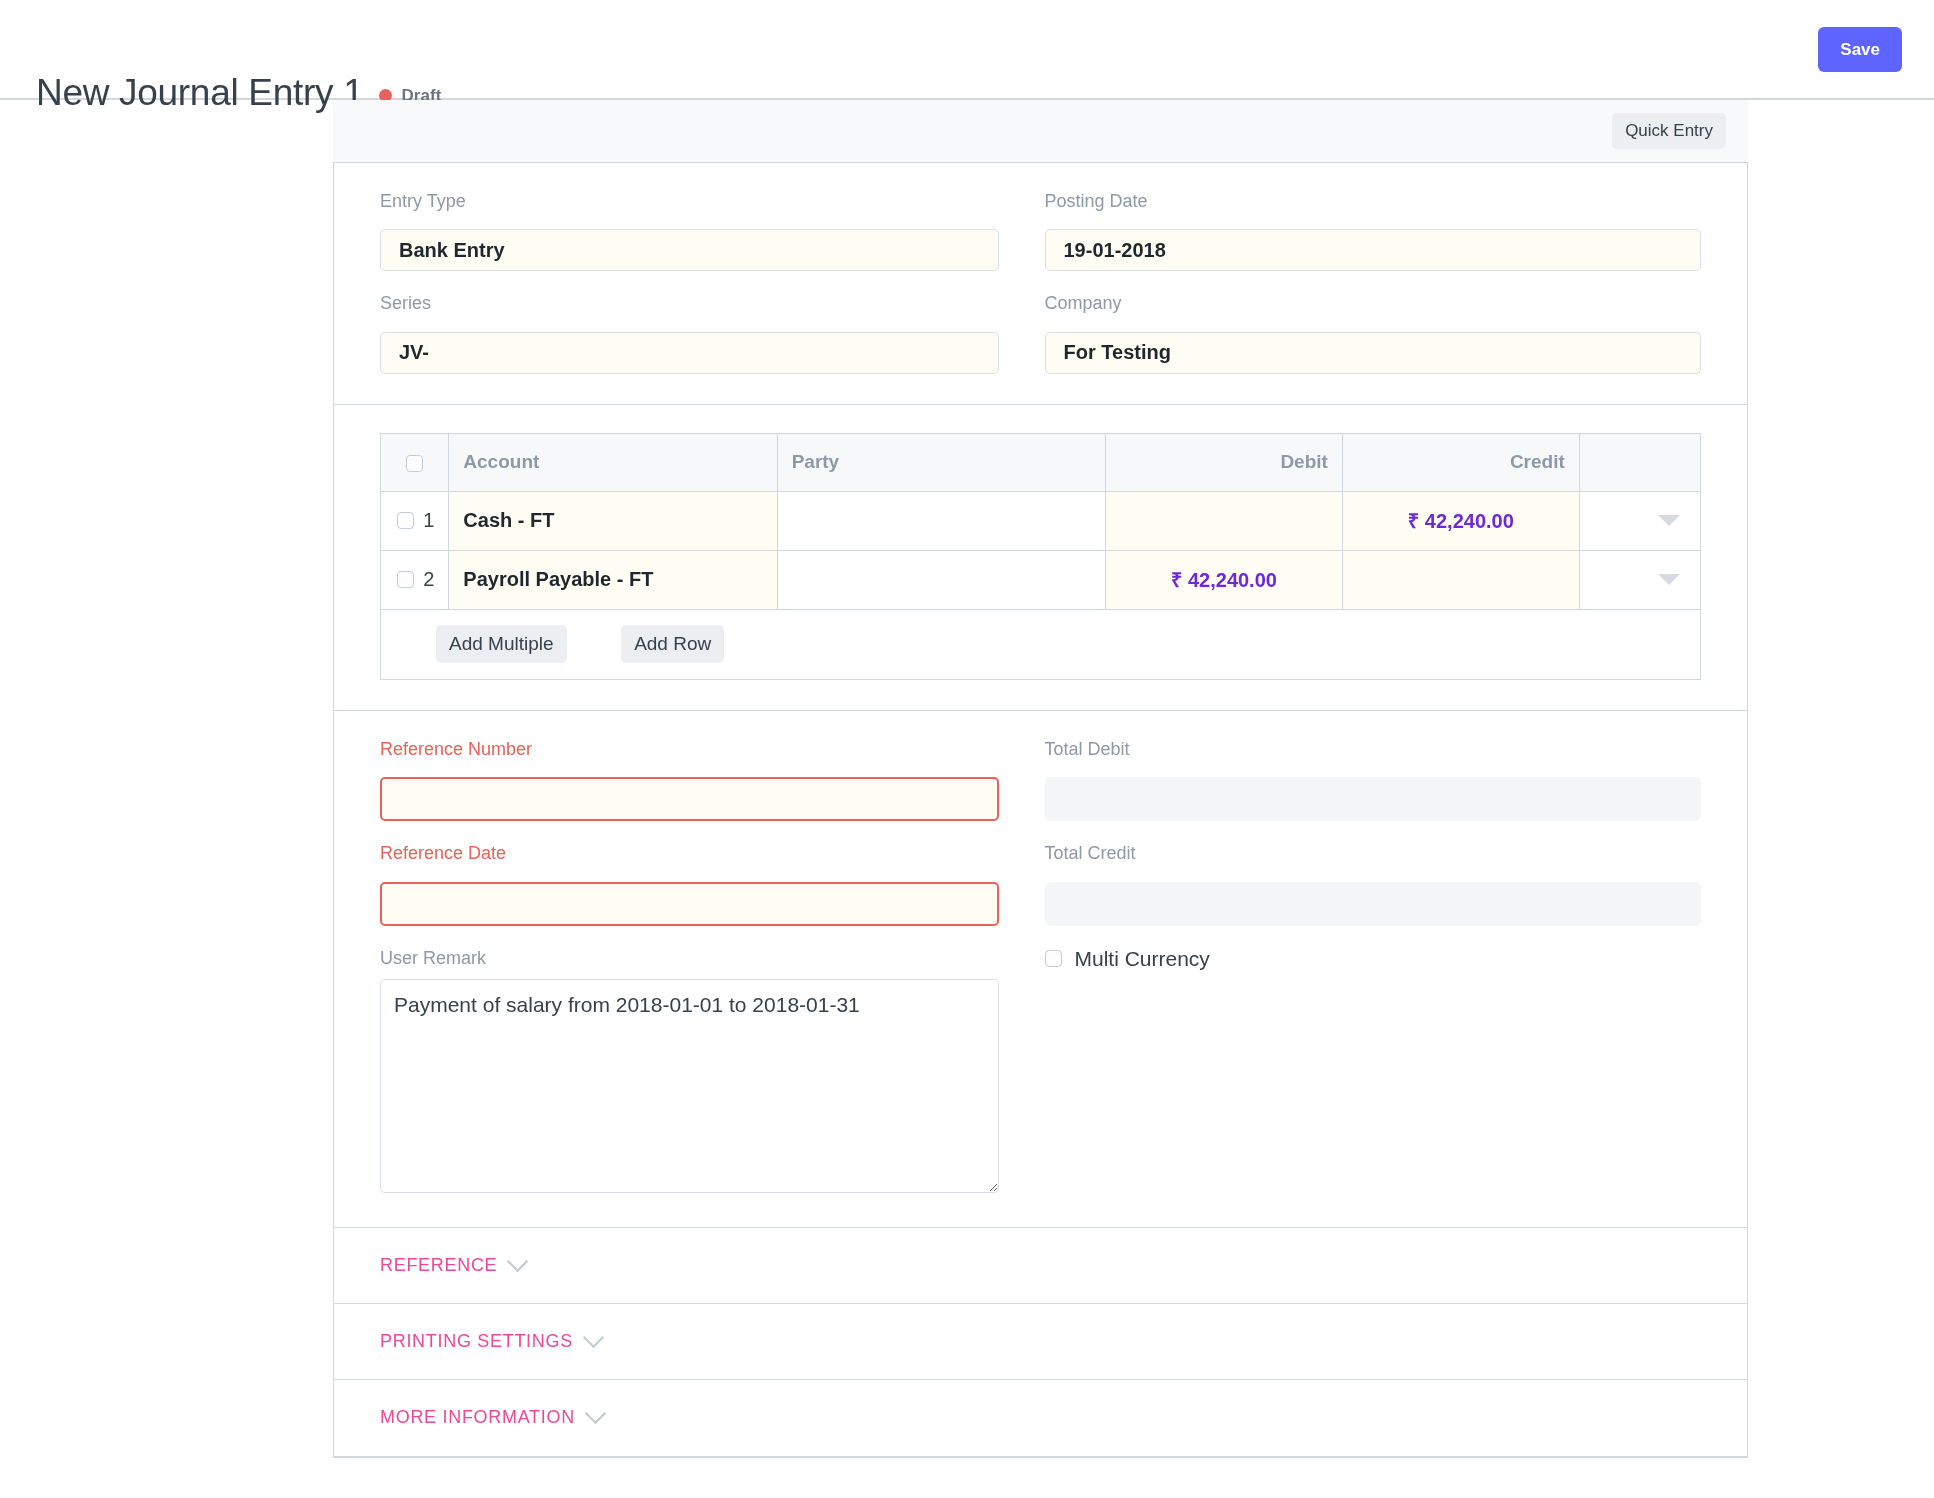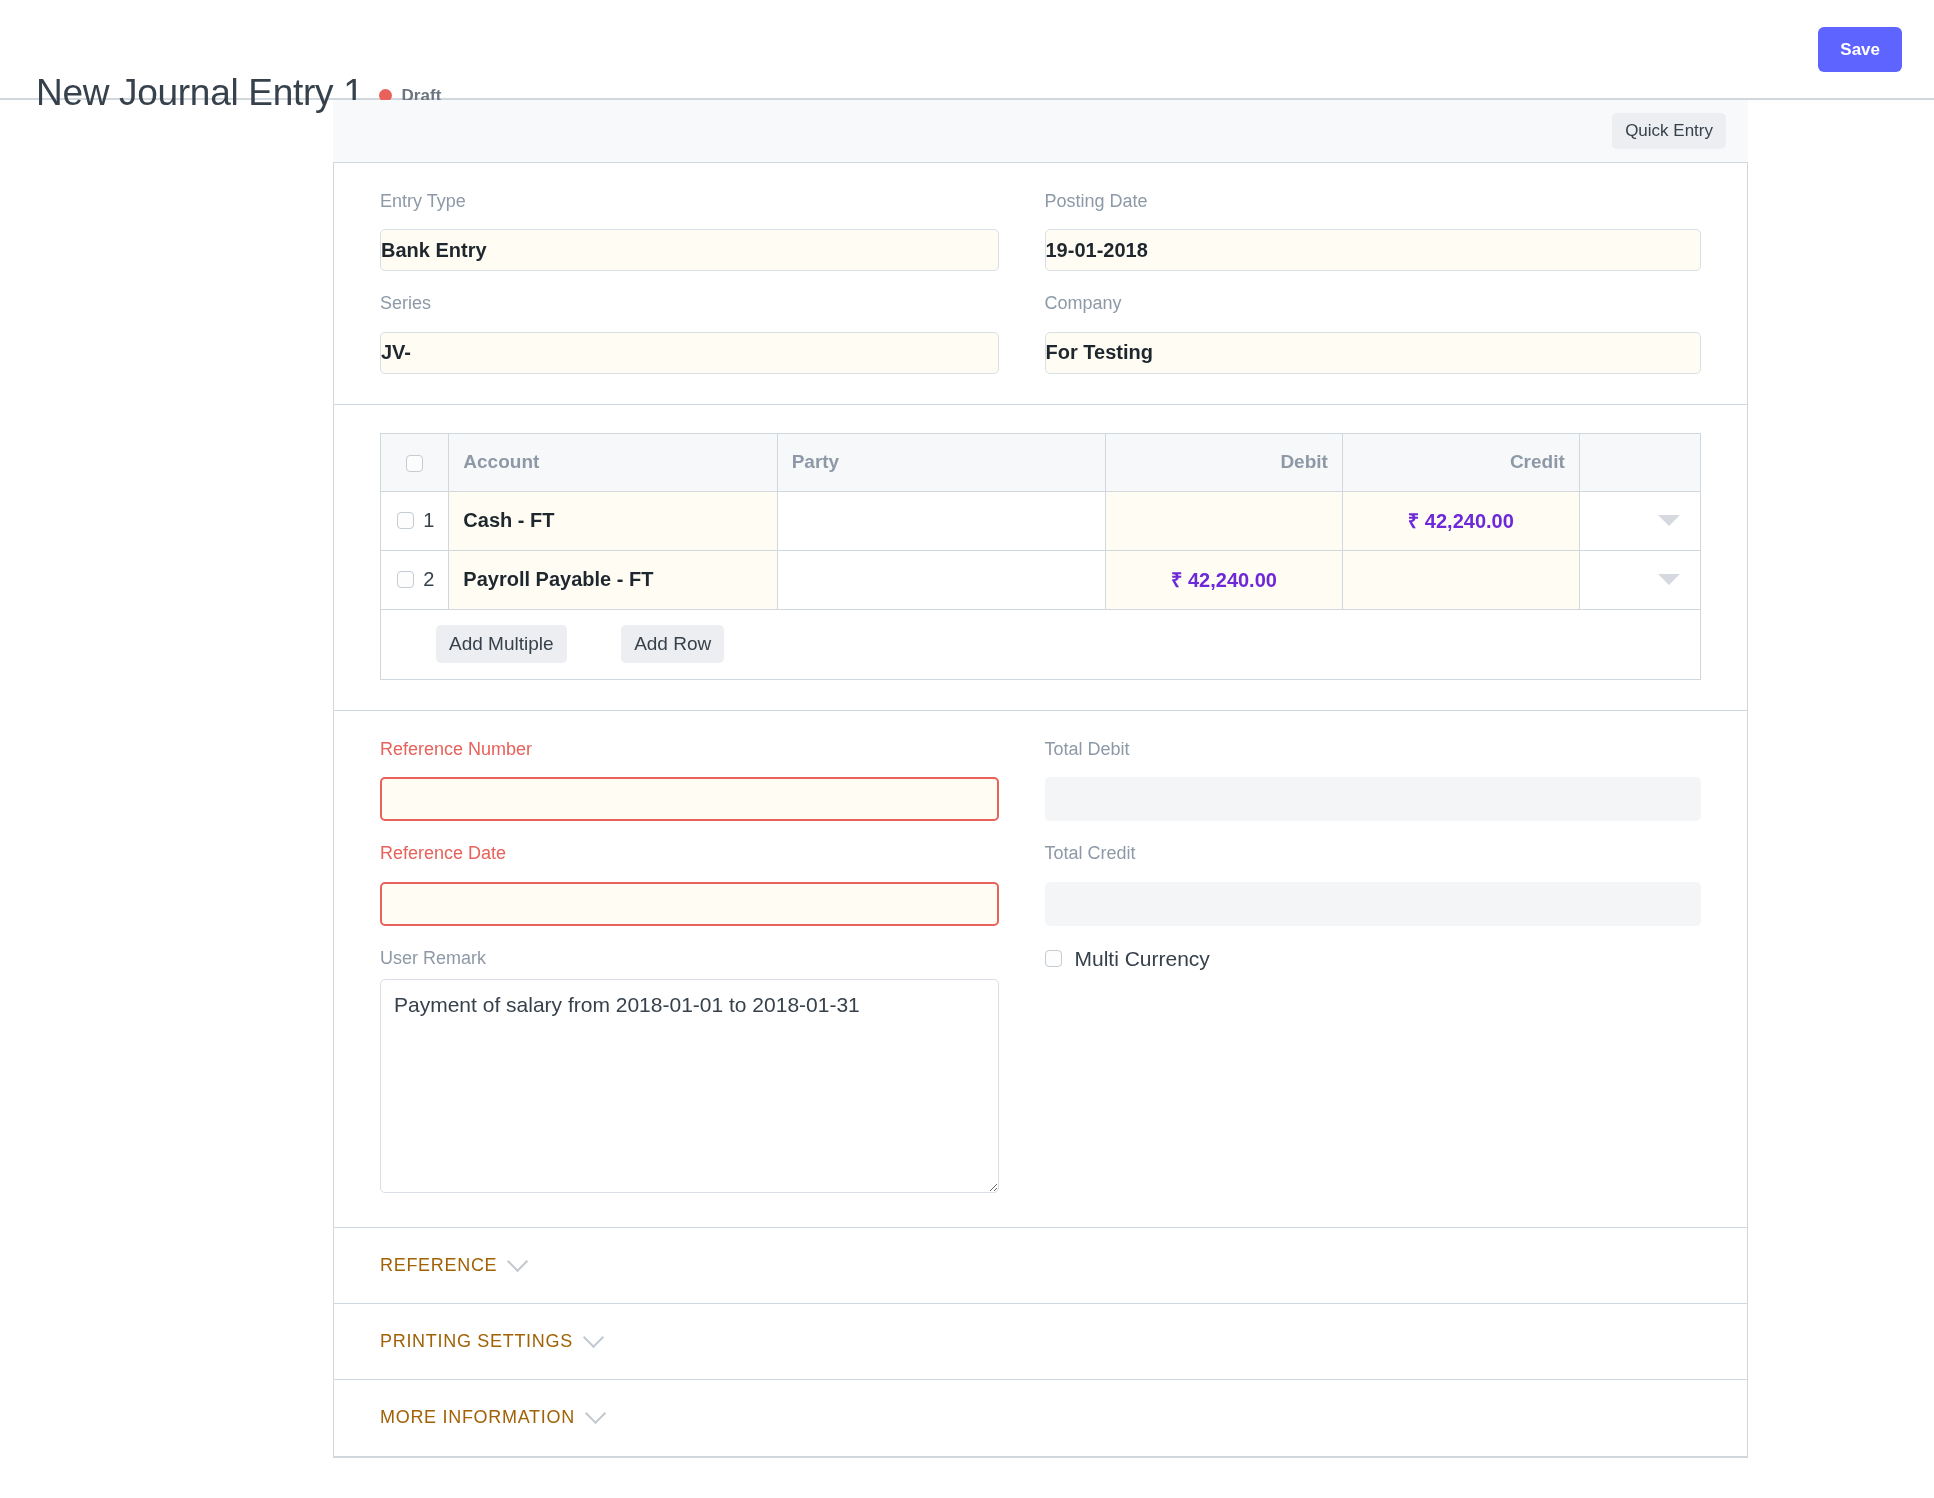--- a/index.html
+++ b/index.html
@@ -157,21 +157,21 @@
 
   .input-box {
     display: block;
     width: 100%;
     box-sizing: border-box;
     height: 42px;
     line-height: 40px;
     border: 1px solid #d9dfe4;
     border-radius: 5px;
     background: #fffdf3;
-    padding: 0 0;
+    padding: 0 18px;
     font-family: "Liberation Sans", sans-serif;
     font-size: 20px;
     font-weight: bold;
     color: #1f272e;
     outline: none;
     margin-top: 16px;
   }
   .input-box.invalid {
     border: 2px solid #e8615a;
     height: 44px;
@@ -328,21 +328,21 @@
     display: flex;
     align-items: center;
     padding: 0 46px;
     border-bottom: 1px solid #d1d8dd;
     box-sizing: border-box;
     cursor: pointer;
   }
   .collapse-row:last-child { border-bottom: none; }
   .collapse-title {
     font-size: 18px;
-    color: #a16207;
+    color: #ec4899;
     letter-spacing: 0.7px;
     text-transform: uppercase;
     margin-right: 13px;
   }
   .chev {
     display: inline-block;
     width: 13px;
     height: 13px;
     border-right: 2px solid #c0c8d0;
     border-bottom: 2px solid #c0c8d0;

